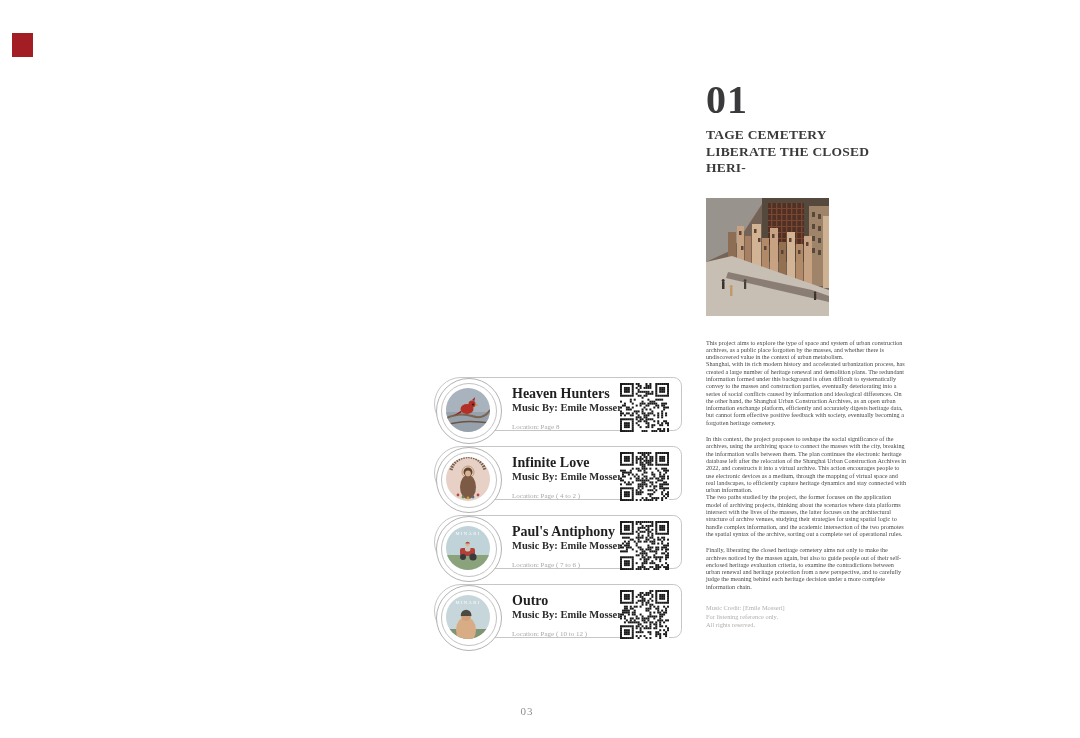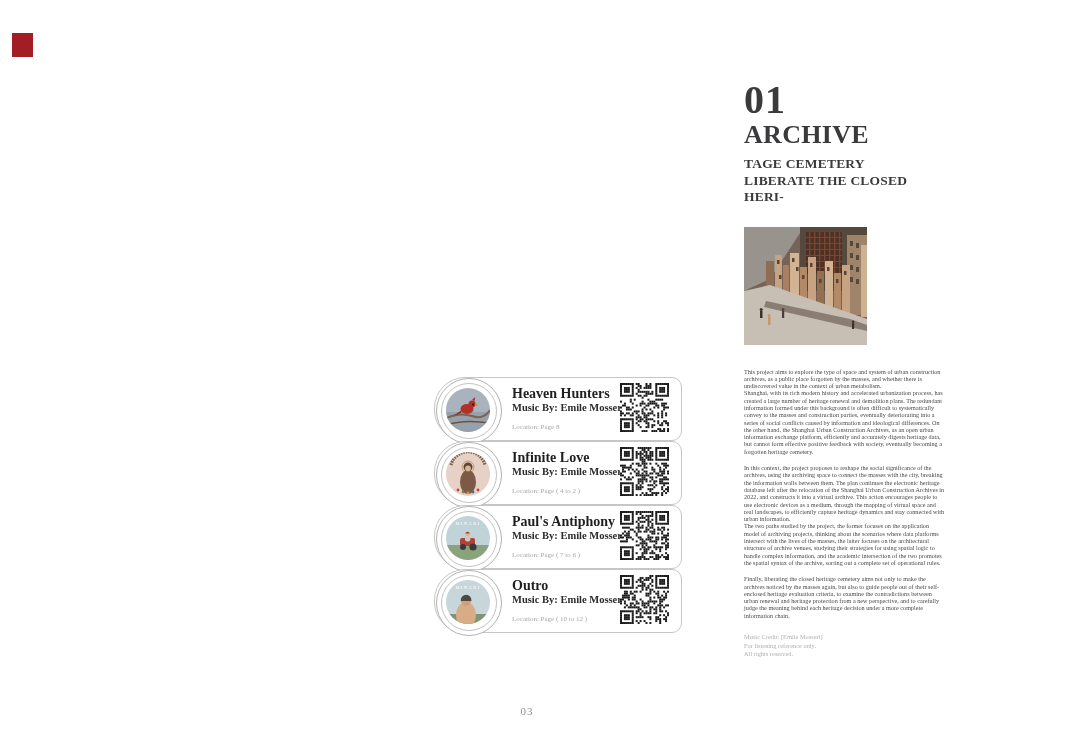--- a/index.html
+++ b/index.html
@@ -1,33 +1,33 @@
 <!DOCTYPE html>
 <html><head>
 <meta charset="utf-8">
 <style>
   html,body{margin:0;padding:0;background:#fff;}
   .page{position:relative;width:1080px;height:738px;background:#ffffff;overflow:hidden;
         font-family:"Liberation Serif","DejaVu Serif",serif;color:#3d3d3d;}
   
   .corner-mark{position:absolute;left:12px;top:33px;width:21px;height:24px;background:#a21e24;}
   
-  .right-col{position:absolute;left:744px;top:80px;width:201px;}
+  .right-col{position:absolute;left:706px;top:80px;width:201px;}
   .idx{font-size:40px;font-weight:bold;line-height:40px;color:#3a3a3c;letter-spacing:1px;}
   .big-title{font-size:26px;font-weight:bold;line-height:29px;color:#3a3a3c;letter-spacing:.3px;}
   .subtitle{font-size:13.5px;font-weight:bold;line-height:16.5px;color:#3a3a3c;margin-top:7px;letter-spacing:.2px;}
   .hero{display:block;margin-top:21px;width:123px;height:118px;}
   .article{margin-top:23px;width:201px;}
   .article p{margin:0;font-size:6.2px;line-height:7.3px;color:#4a4a4a;text-align:left;}
   .block{margin:0 0 9px 0;}
   .credits{margin-top:14px;}
   .credits div{font-size:6.4px;line-height:8.5px;color:#b3b0ad;}
   
   .cards{position:absolute;left:434px;top:377px;}
-  .card{position:relative;box-sizing:border-box;width:248px;height:64px;
+  .card{position:relative;box-sizing:border-box;width:248px;height:54px;margin-bottom:15px;
         border:1px solid #c6c6c6;border-radius:31px 10px 10px 31px;background:#fff;}
   .disc{position:absolute;left:1px;top:0px;width:64px;height:64px;border-radius:50%;
         border:1px solid #b3b3b3;background:#fff;}
   .ring{position:absolute;left:4px;top:4px;width:54px;height:54px;border-radius:50%;border:1px solid #c2c2c2;}
   .art{position:absolute;left:9px;top:9px;width:44px;height:44px;border-radius:50%;overflow:hidden;}
   .art svg{display:block;}
   .card-text{position:absolute;left:77px;top:8px;}
   .track-title{font-size:14px;font-weight:bold;line-height:15px;color:#1f1f1f;}
   .track-credit{font-size:10.5px;font-weight:bold;line-height:12px;color:#2b2b2b;margin-top:1px;}
   .track-location{font-size:7px;line-height:8px;color:#a8a8a8;margin-top:9px;}
@@ -1317,21 +1317,20 @@
             <rect x="7.84" y="47.04" width="1.9992" height="1.9992" fill="#1a1a1a"></rect>
             <rect x="9.8" y="47.04" width="1.9992" height="1.9992" fill="#1a1a1a"></rect>
             <rect x="11.76" y="47.04" width="1.9992" height="1.9992" fill="#1a1a1a"></rect>
           </svg></div>
     </div>
 
   </div>
 
   <div class="right-col">
     <div class="idx">01</div>
-    <div class="big-title">ARCHIVE</div>
     <div class="subtitle">
       <div>TAGE CEMETERY</div>
       <div>LIBERATE THE CLOSED HERI-</div>
     </div>
 
     <svg class="hero" viewBox="0 0 123 118" preserveAspectRatio="none">
       <rect width="123" height="118" fill="#756357"></rect>
       <polygon points="0,0 60,0 26,52 0,64" fill="#98938c"></polygon>
       <rect x="56" y="0" width="67" height="64" fill="#55483d"></rect>
       <rect x="62" y="5" width="36" height="42" fill="#4e3124"></rect>

